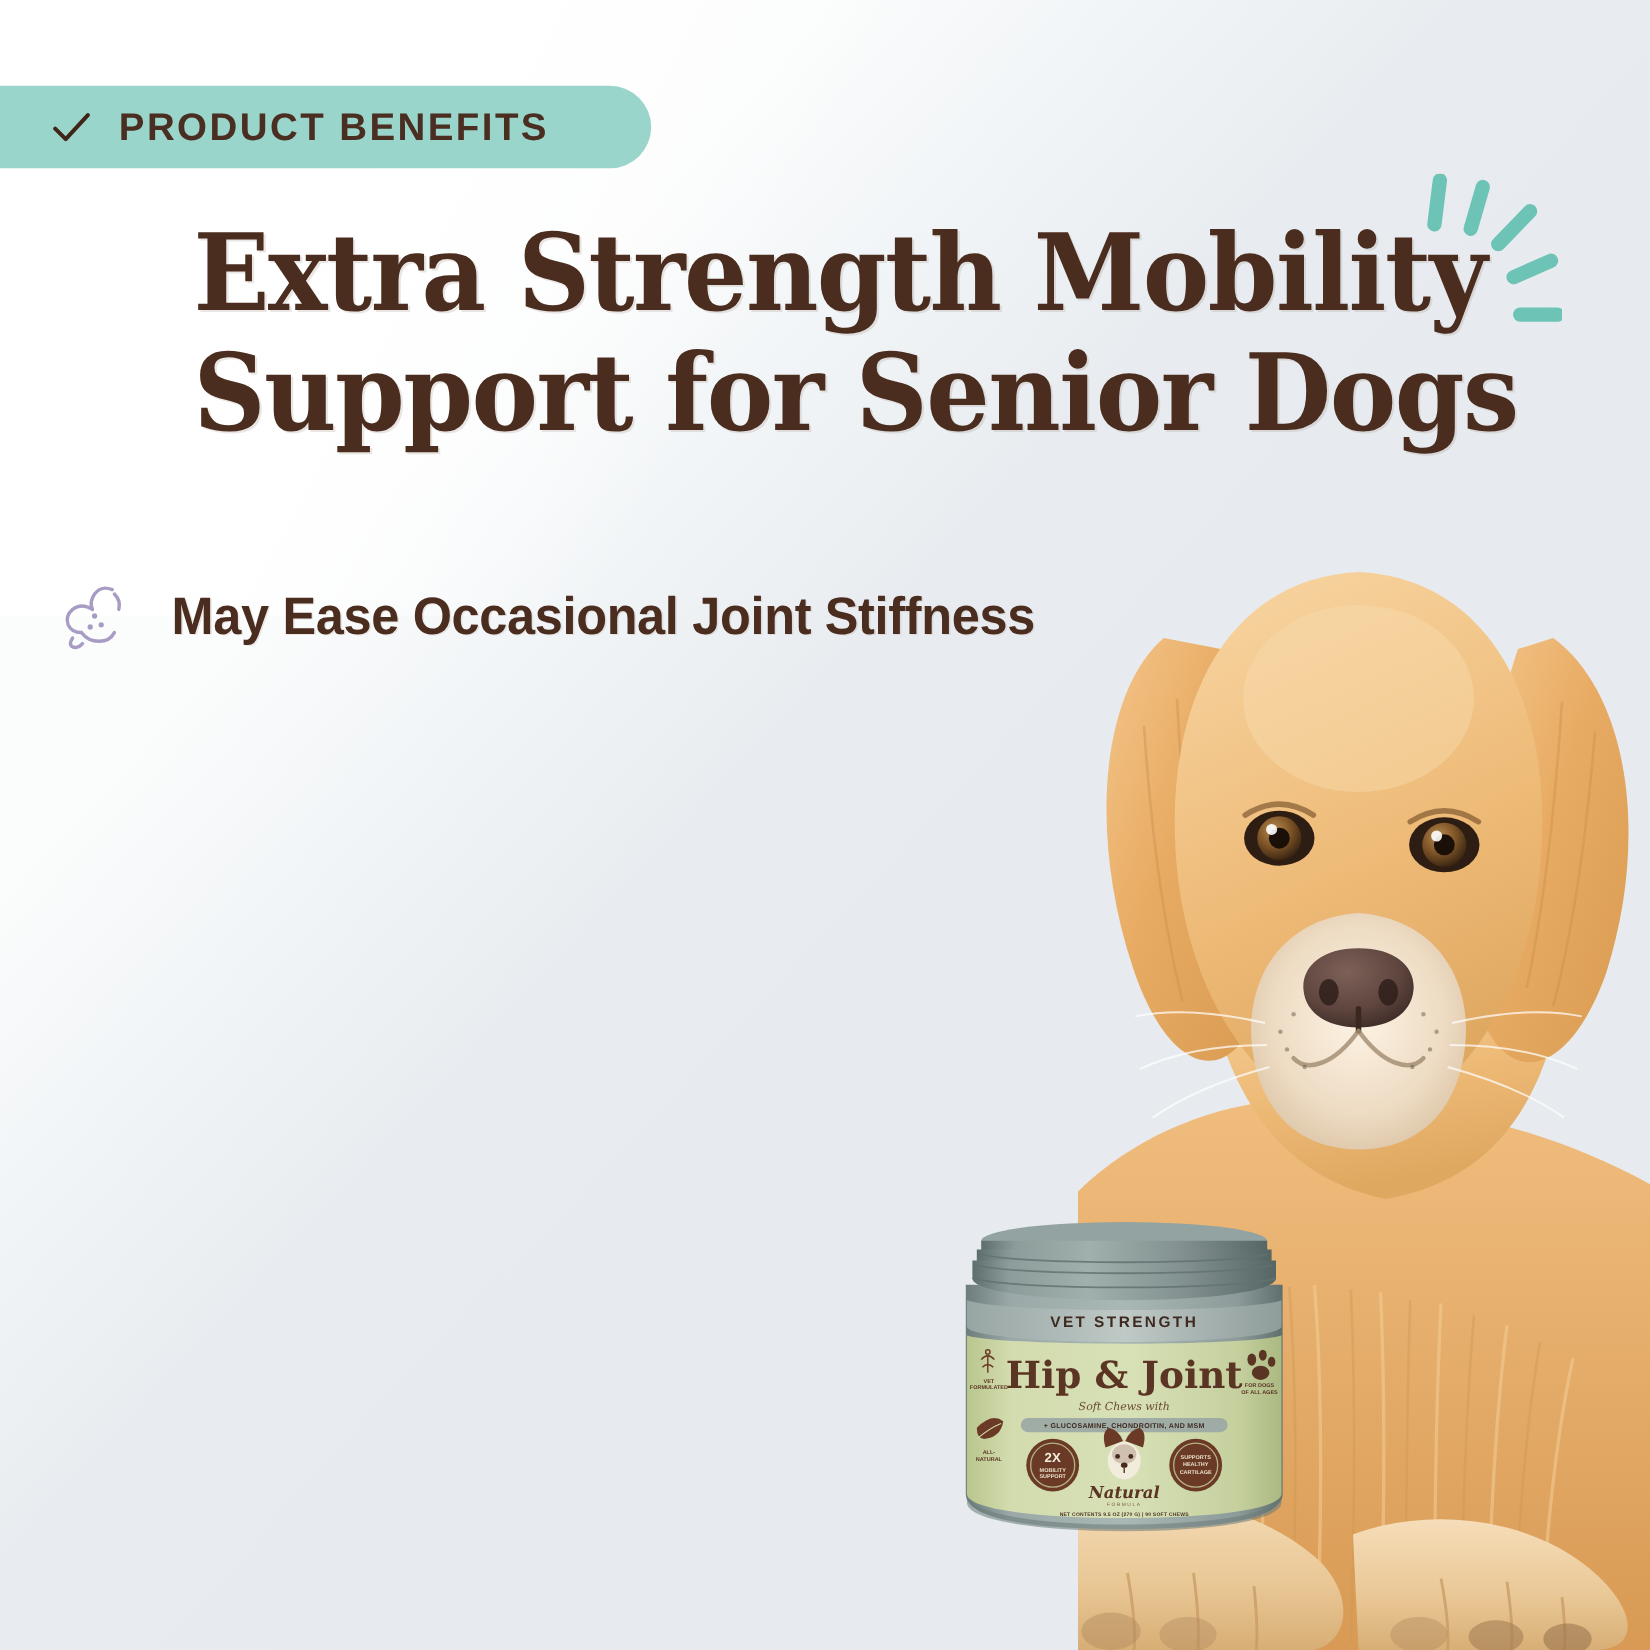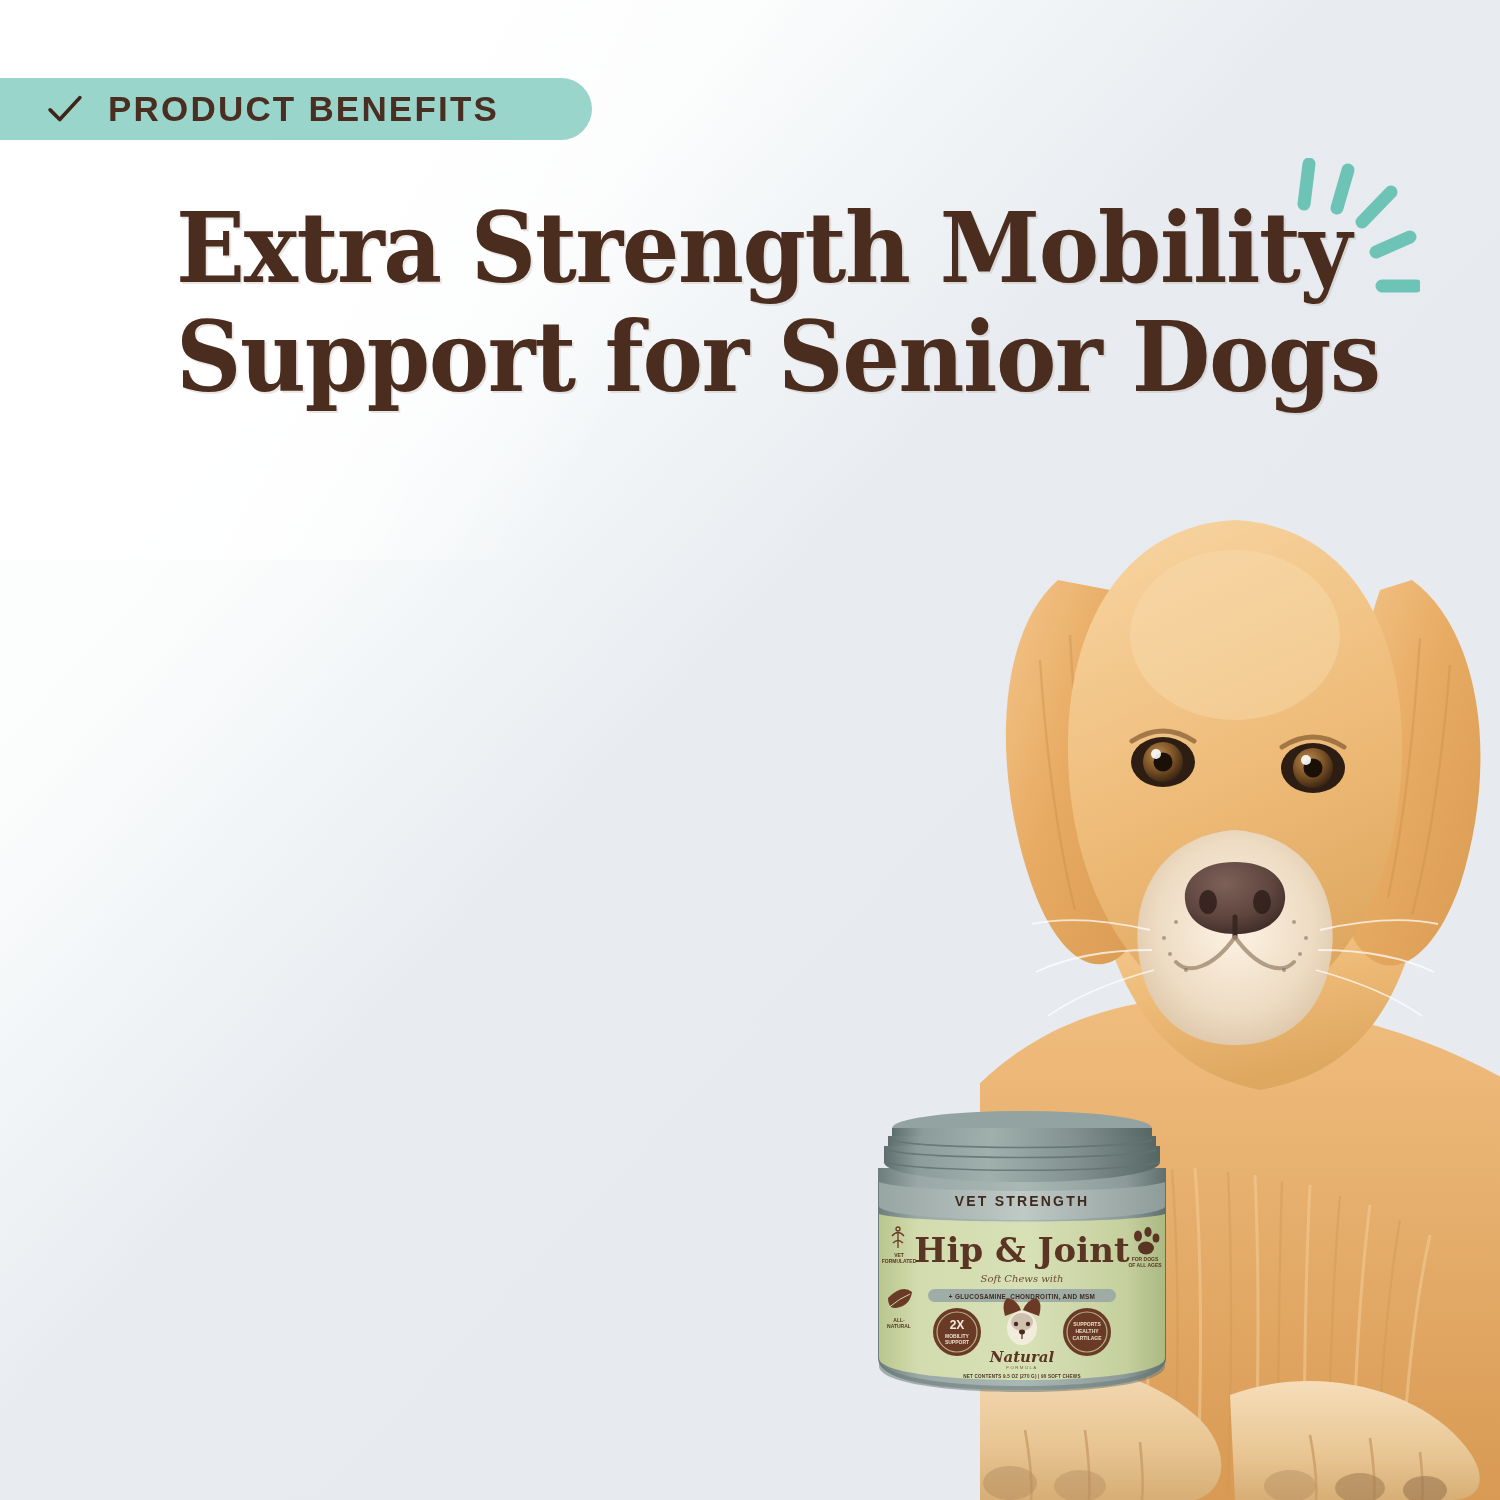--- a/index.html
+++ b/index.html
@@ -24,21 +24,21 @@
   }
   #bg-sheen{
     position:absolute; left:0; top:0; width:1050px; height:560px;
     background:linear-gradient(118deg, rgba(255,255,255,.95) 0%, rgba(255,255,255,.85) 38%, rgba(255,255,255,0) 62%);
     z-index:2;
   }
 
   
   #benefits-badge{
     position:absolute; left:0; top:78px;
-    height:62px; width:592px;
+    height:75px; width:592px;
     background:#9ad5cc;
     border-top-right-radius:41px;
     border-bottom-right-radius:41px;
     display:flex; align-items:center;
     padding-left:44px; gap:22px;
     z-index:6;
   }
   #benefits-badge .check{ width:42px; height:42px; flex:none; display:block; }
   #benefits-badge .btext{
     font-size:35px; font-weight:700; letter-spacing:2.2px;
@@ -401,15 +401,30 @@
 
     <path d="M17 248 C 17 266, 80 276, 160 276 C 240 276, 303 266, 303 248 L303 256 C 303 272, 240 282, 160 282 C 80 282, 17 272, 17 256 Z" fill="#6a7a78" opacity=".55"></path>
   </svg>
 </div>
 
 <div id="benefits-list">
 
 
 
 
+  <div class="benefit-row">
+    <svg class="benefit-icon" viewBox="0 0 84 84">
+      <g fill="none" stroke="#a89cc4" stroke-width="3.1" stroke-linecap="round" stroke-linejoin="round">
+        <path d="M58 18 q-10 -4 -16 4 q-5 7 -2 14"></path>
+        <path d="M40 36 q-10 -6 -18 0 q-7 6 -4 14 q3 7 12 7"></path>
+        <path d="M30 57 q6 8 16 8 q10 0 14 -8"></path>
+        <path d="M22 62 q-4 6 0 8 q5 2 9 -3"></path>
+        <path d="M60 22 q6 6 4 14"></path>
+        <circle cx="42" cy="42" r="2.4" fill="#a89cc4" stroke="none"></circle>
+        <circle cx="48" cy="50" r="2.4" fill="#a89cc4" stroke="none"></circle>
+        <circle cx="38" cy="52" r="2.4" fill="#a89cc4" stroke="none"></circle>
+      </g>
+    </svg>
+    <span class="benefit-text">May Ease Occasional Joint Stiffness</span>
+  </div>
 
 
 </div>
 
 </body></html>

